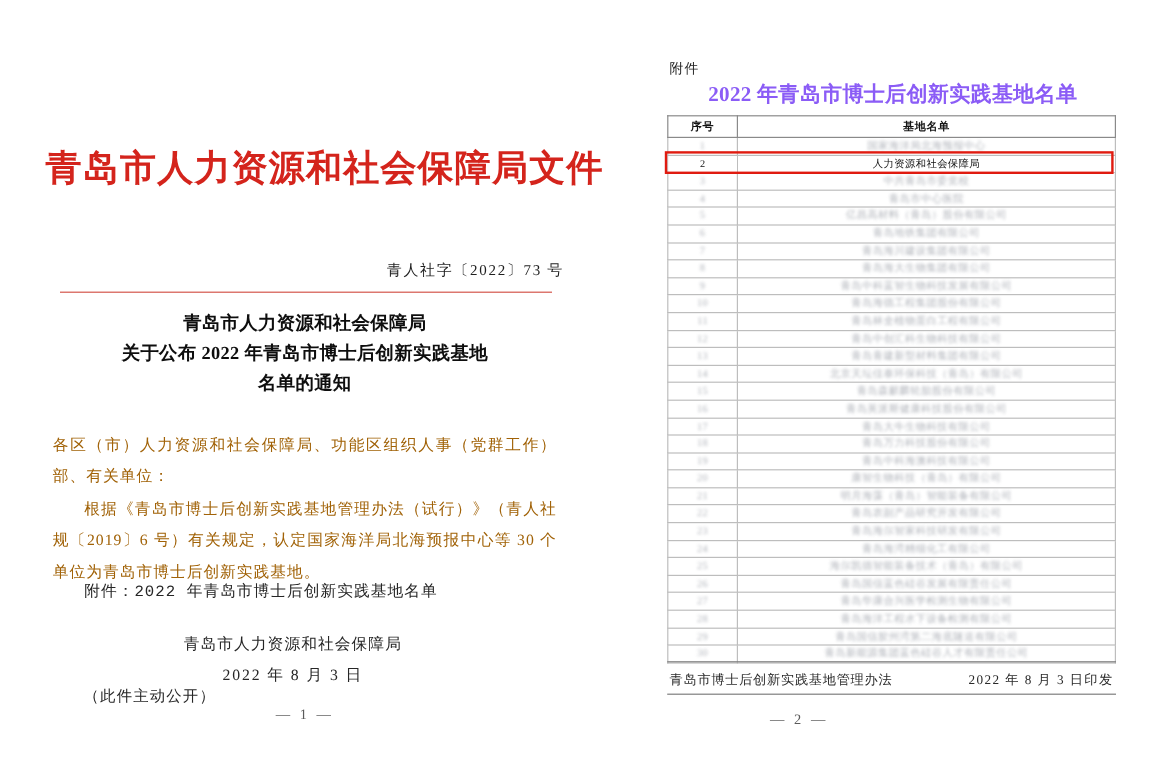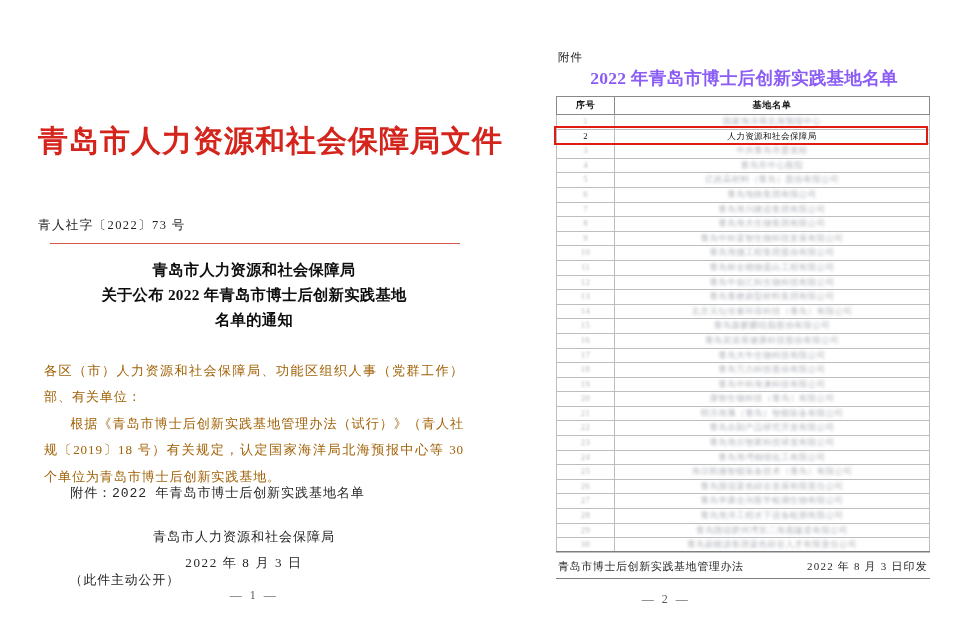--- a/index.html
+++ b/index.html
@@ -41,21 +41,21 @@
     color: #d4241c;
     line-height: 1.15;
     white-space: nowrap;
   }
 
   .docnum {
     position: absolute;
     left: 0;
     top: 205px;
     width: 432px;
-    text-align: left;
+    text-align: right;
     font-size: 12.5px;
     letter-spacing: 1.4px;
     color: #1f1f1f;
   }
 
   .redrule {
     position: absolute;
     left: 12px;
     top: 231px;
     width: 410px;
@@ -298,21 +298,21 @@
   <div class="redrule"></div>
 
   <div class="doc-title">
     <span class="tl">青岛市人力资源和社会保障局</span>
     <span class="tl">关于公布 2022 年青岛市博士后创新实践基地</span>
     <span class="tl">名单的通知</span>
   </div>
 
   <div class="body-block">
     <p>各区（市）人力资源和社会保障局、功能区组织人事（党群工作）部、有关单位：</p>
-    <p class="p-indent">根据《青岛市博士后创新实践基地管理办法（试行）》（青人社规〔2019〕18 号）有关规定，认定国家海洋局北海预报中心等 30 个单位为青岛市博士后创新实践基地。</p>
+    <p class="p-indent">根据《青岛市博士后创新实践基地管理办法（试行）》（青人社规〔2019〕6 号）有关规定，认定国家海洋局北海预报中心等 30 个单位为青岛市博士后创新实践基地。</p>
   </div>
 
   <div class="attach-line">附件：2022 年青岛市博士后创新实践基地名单</div>
 
   <div class="signature">
     <span class="sg">青岛市人力资源和社会保障局</span>
     <span class="sg sig-date">2022 年 8 月 3 日</span>
   </div>
 
   <div class="open-note">（此件主动公开）</div>

